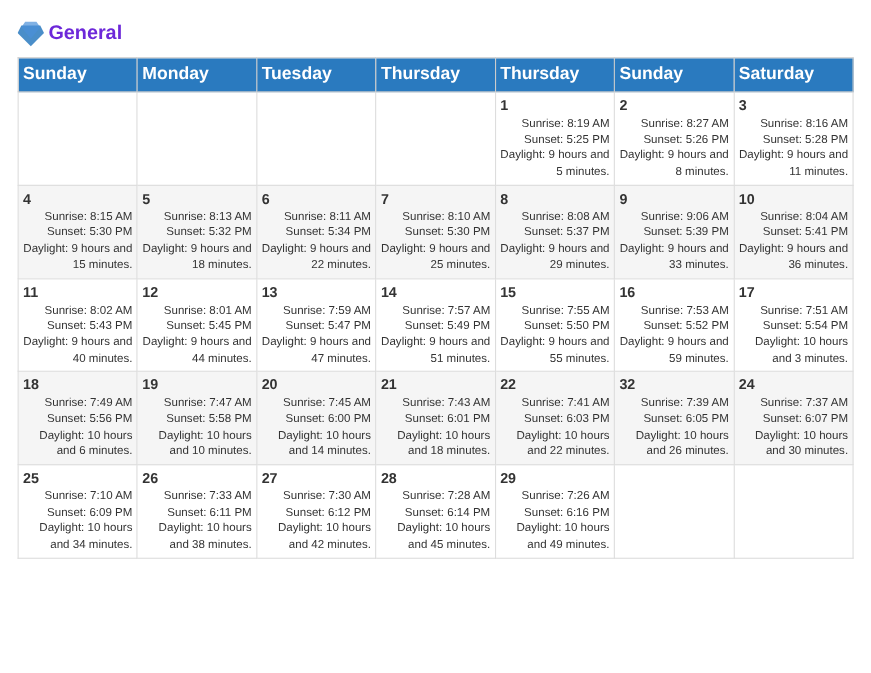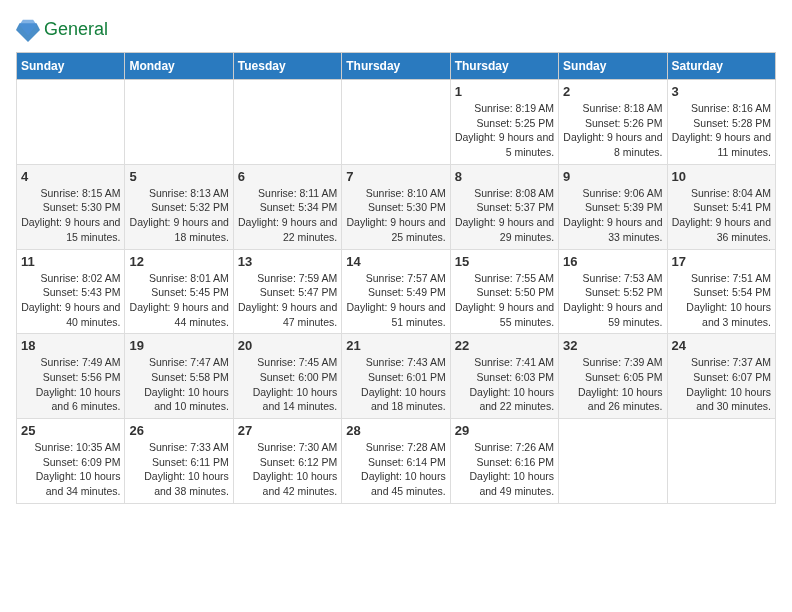--- a/index.html
+++ b/index.html
@@ -16,22 +16,22 @@
       align-items: flex-start;
       margin-bottom: 8px;
     }
     .logo {
       display: flex;
       align-items: center;
       gap: 4px;
     }
     .logo-text {
       font-size: 18px;
-      font-weight: normal;
-      color: #15803d;
+      font-weight: bold;
+      color: #6d28d9;
       line-height: 1.1;
     }
     .logo-text span {
       color: #4a90d9;
     }
     .logo-icon {
       width: 24px;
       height: 28px;
     }
     .title-area {
@@ -49,21 +49,21 @@
     .calendar {
       width: 100%;
       border-collapse: collapse;
       font-size: 11px;
     }
     .calendar th {
       background-color: #2a7abf;
       color: #fff;
       padding: 6px 4px;
       text-align: left;
-      font-size: 12px;
+      font-size: 16px;
       font-weight: bold;
       border: 1px solid #ccc;
     }
     .calendar td {
       border: 1px solid #ddd;
       vertical-align: top;
       padding: 4px;
       width: 108px;
       min-height: 80px;
       height: 80px;
@@ -132,21 +132,21 @@
         <td class="empty-cell"></td>
         <td>
           <div class="day-number">1</div>
           <div class="day-info">Sunrise: 8:19 AM
 Sunset: 5:25 PM
 Daylight: 9 hours
 and 5 minutes.</div>
         </td>
         <td>
           <div class="day-number">2</div>
-          <div class="day-info">Sunrise: 8:18 AM
+          <div class="day-info">Sunrise: 8:27 AM
 Sunset: 5:26 PM
 Daylight: 9 hours
 and 8 minutes.</div>
         </td>
         <td>
           <div class="day-number">3</div>
           <div class="day-info">Sunrise: 8:16 AM
 Sunset: 5:28 PM
 Daylight: 9 hours
 and 11 minutes.</div>
@@ -301,21 +301,21 @@
           <div class="day-number">24</div>
           <div class="day-info">Sunrise: 7:37 AM
 Sunset: 6:07 PM
 Daylight: 10 hours
 and 30 minutes.</div>
         </td>
       </tr>
       <tr>
         <td>
           <div class="day-number">25</div>
-          <div class="day-info">Sunrise: 10:35 AM
+          <div class="day-info">Sunrise: 7:10 AM
 Sunset: 6:09 PM
 Daylight: 10 hours
 and 34 minutes.</div>
         </td>
         <td>
           <div class="day-number">26</div>
           <div class="day-info">Sunrise: 7:33 AM
 Sunset: 6:11 PM
 Daylight: 10 hours
 and 38 minutes.</div>

